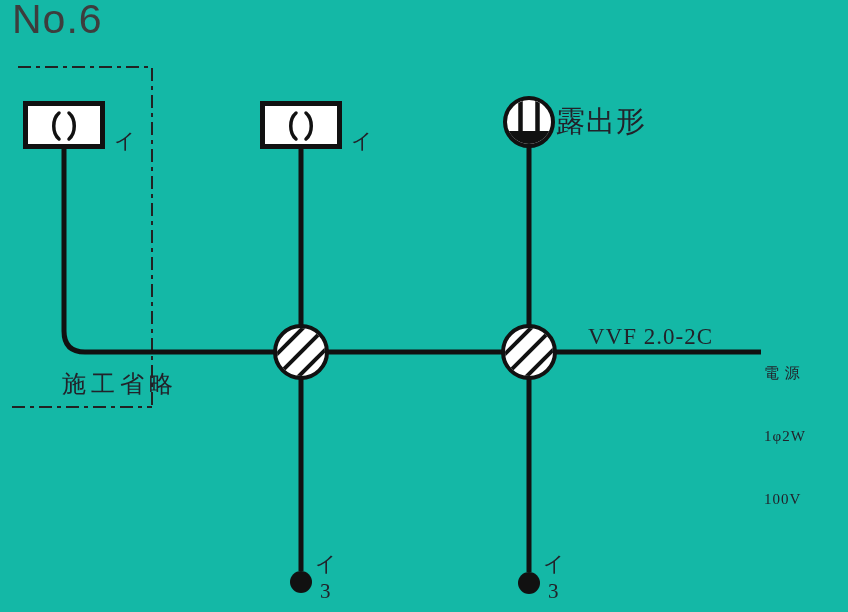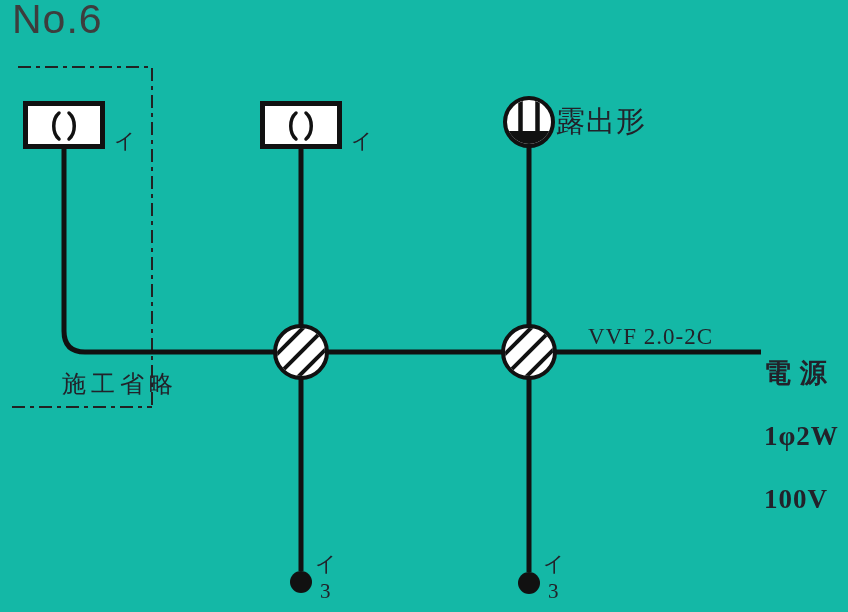--- a/index.html
+++ b/index.html
@@ -17,21 +17,21 @@
   }
   .diagram-svg{position:absolute;left:0;top:0;}
   .lbl{
     position:absolute;color:#22222a;white-space:pre;line-height:1.05;
   }
   .lbl-shoko{left:26px;top:372px;font-size:24px;letter-spacing:5px;margin-left:36px;}
   .lbl-roshutsu{left:556px;top:106px;font-size:29px;letter-spacing:1px;}
   .lbl-i1{left:114px;top:130px;font-size:21px;}
   .lbl-i2{left:351px;top:130px;font-size:21px;}
   .lbl-vvf{left:588px;top:325px;font-size:23px;letter-spacing:1px;}
-  .lbl-power{left:764px;top:321px;font-size:27px;line-height:21px;letter-spacing:1px;font-weight:bold;}
+  .lbl-power{left:764px;top:321px;font-size:15px;line-height:21px;letter-spacing:1px;}
   .lbl-sw1-i{left:315px;top:553px;font-size:21px;}
   .lbl-sw1-3{left:320px;top:580px;font-size:21px;}
   .lbl-sw2-i{left:543px;top:553px;font-size:21px;}
   .lbl-sw2-3{left:548px;top:580px;font-size:21px;}
 </style>
 </head>
 <body>
 
 <div class="canvas">
 

